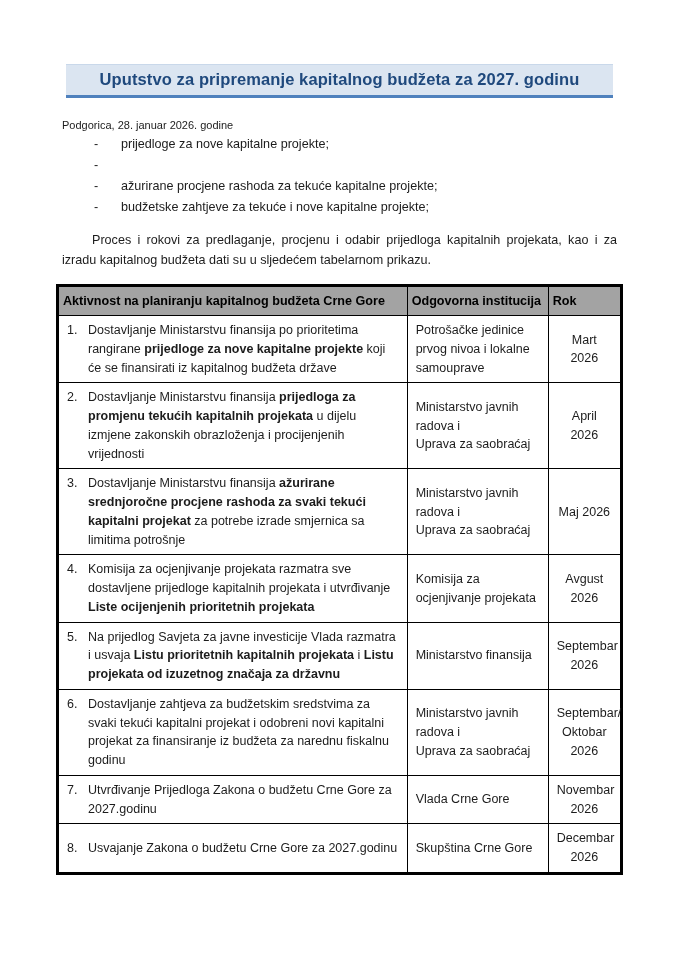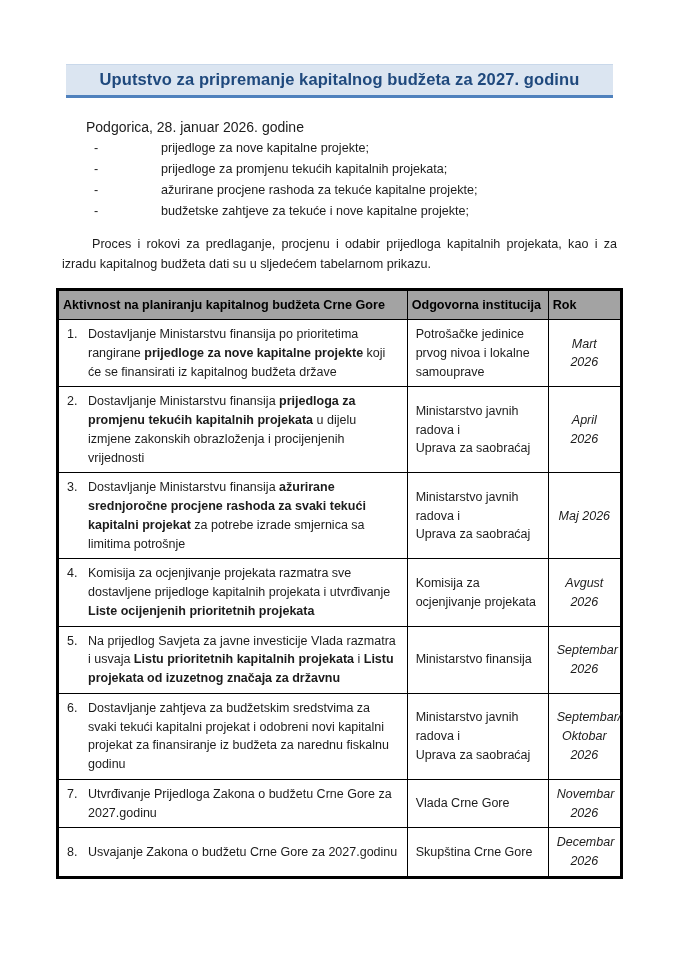--- a/index.html
+++ b/index.html
@@ -21,35 +21,35 @@
     text-align: center;
     padding: 5px 4px 6px 4px;
   }
   .banner-title {
     color: #1f497d;
     font-weight: bold;
     font-size: 16.5px;
     letter-spacing: 0.1px;
   }
 
-  .date { margin-top: 21px; font-size: 14px; margin-left: 24px; }
+  .date { margin-top: 21px; font-size: 11px; }
 
   .para {
     margin-top: 13px;
     font-size: 12.6px;
     line-height: 1.55;
     text-align: justify;
     text-indent: 30px;
   }
   .para2 { }
 
   .bullets { margin-top: 3px; }
   .bullet { display: flex; font-size: 12.6px; line-height: 1.67; }
   .bullet .dash { flex: 0 0 27px; margin-left: 32px; }
-  .bullet .bullet-text { flex: 1; margin-left: 40px; }
+  .bullet .bullet-text { flex: 1; }
 
   
   table.schedule {
     border-collapse: collapse;
     width: calc(100% + 12px);
     margin: 14px -6px 0 -6px;
     font-size: 12.5px;
     border: 3px solid #000;
     table-layout: fixed;
   }
@@ -67,42 +67,41 @@
   table.schedule td {
     padding: 5px 8px;
     vertical-align: middle;
     line-height: 1.5;
     color: #1c1c1c;
   }
   .act-wrap { display: flex; }
   .row-number { flex: 0 0 21px; }
   .act-text { flex: 1; }
   td.inst-cell { white-space: pre-line; padding: 5px 4px 5px 8px; }
-  td.rok-cell { text-align: center; white-space: pre-line; padding: 5px 2px; font-style: italic; }
+  td.rok-cell { text-align: center; white-space: pre-line; padding: 5px 2px; }
 </style>
 </head>
 <body>
 
 <div class="page">
 
   <div class="banner">
     <span class="banner-title">Uputstvo za pripremanje kapitalnog budžeta za 2027. godinu</span>
   </div>
 
   <p class="date">Podgorica, 28. januar 2026. godine</p>
 
 
   <div class="bullets">
       <div class="bullet">
         <span class="dash">-</span>
         <span class="bullet-text">prijedloge za nove kapitalne projekte;</span>
       </div>
       <div class="bullet">
         <span class="dash">-</span>
-        <span class="bullet-text">prijedloge za promjenu tekućih kapitalnih projekata;</span>
       </div>
       <div class="bullet">
         <span class="dash">-</span>
         <span class="bullet-text">ažurirane procjene rashoda za tekuće kapitalne projekte;</span>
       </div>
       <div class="bullet">
         <span class="dash">-</span>
         <span class="bullet-text">budžetske zahtjeve za tekuće i nove kapitalne projekte;</span>
       </div>
     </div>

